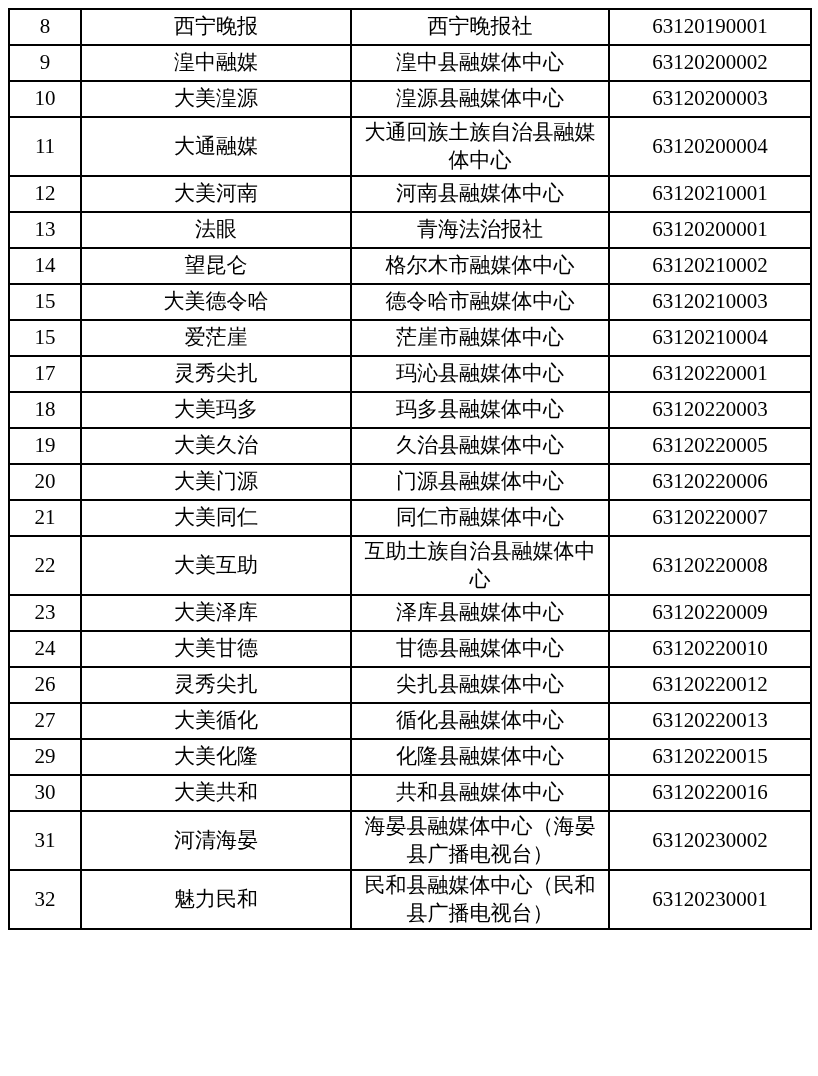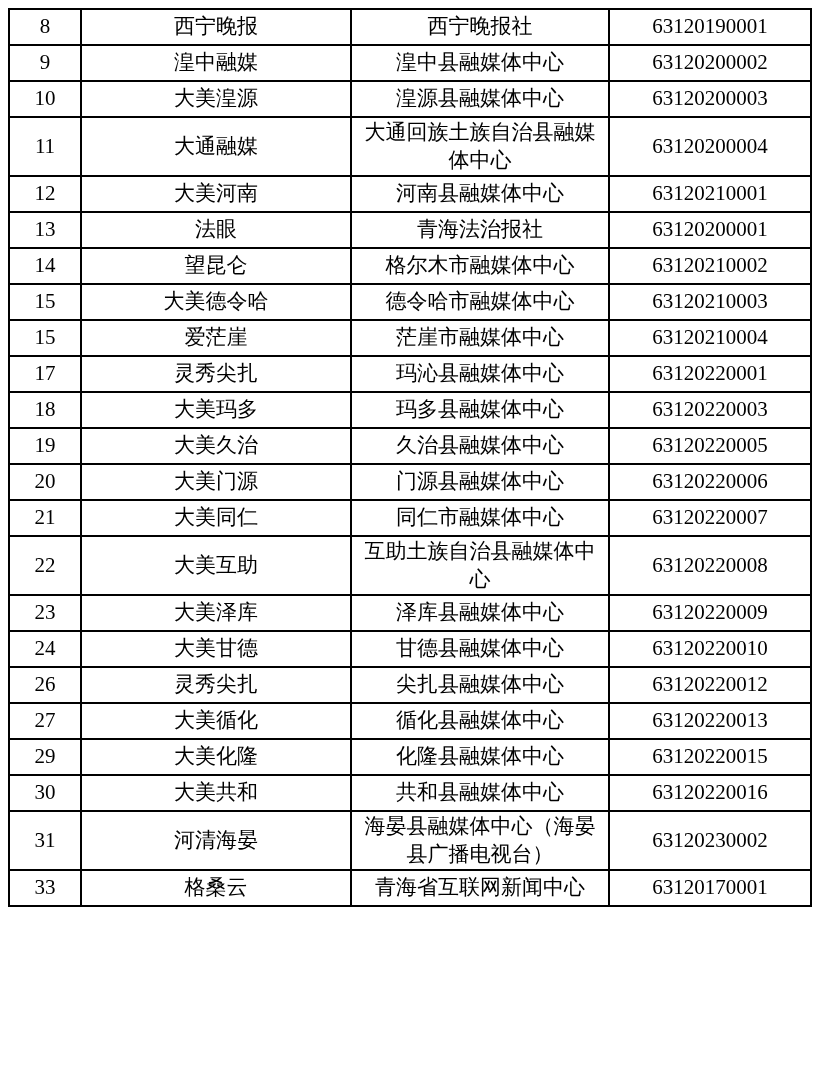--- a/index.html
+++ b/index.html
@@ -192,21 +192,21 @@
           <td data-name="app-name-cell">大美共和</td>
           <td data-name="operator-name-cell">共和县融媒体中心</td>
           <td data-name="license-number-cell">63120220016</td>
         </tr>
         <tr data-name="table-row" class="tall">
           <td data-name="row-number-cell">31</td>
           <td data-name="app-name-cell">河清海晏</td>
           <td data-name="operator-name-cell">海晏县融媒体中心（海晏县广播电视台）</td>
           <td data-name="license-number-cell">63120230002</td>
         </tr>
-        <tr data-name="table-row">
-          <td data-name="row-number-cell">33</td>
-          <td data-name="app-name-cell">格桑云</td>
-          <td data-name="operator-name-cell">青海省互联网新闻中心</td>
-          <td data-name="license-number-cell">63120170001</td>
+        <tr data-name="table-row" class="tall">
+          <td data-name="row-number-cell">32</td>
+          <td data-name="app-name-cell">魅力民和</td>
+          <td data-name="operator-name-cell">民和县融媒体中心（民和县广播电视台）</td>
+          <td data-name="license-number-cell">63120230001</td>
         </tr>
       </tbody>
   </table>
 </div>
 
 </body></html>

